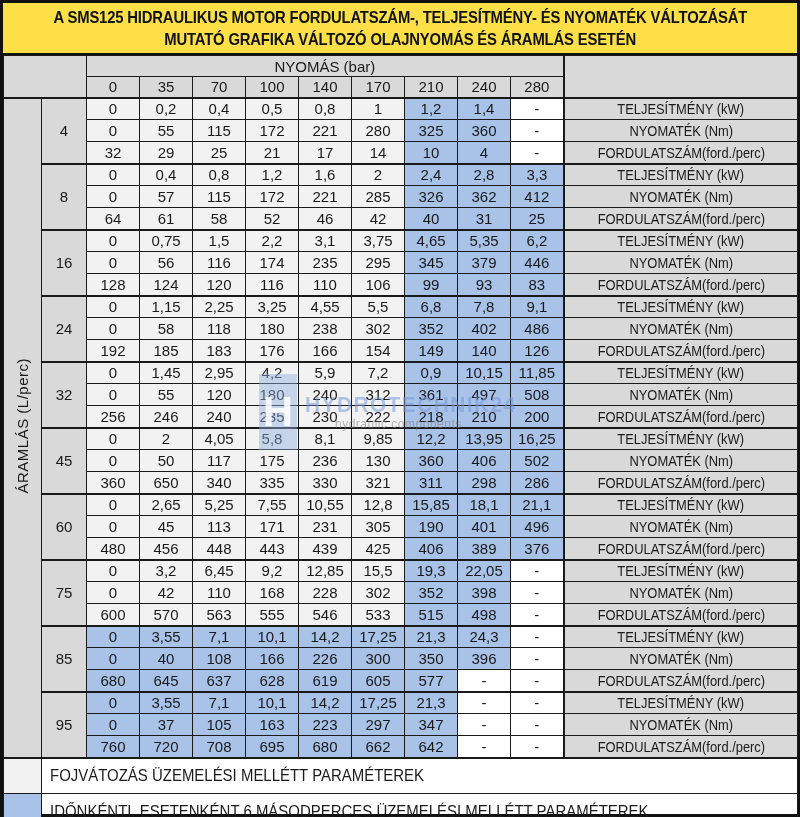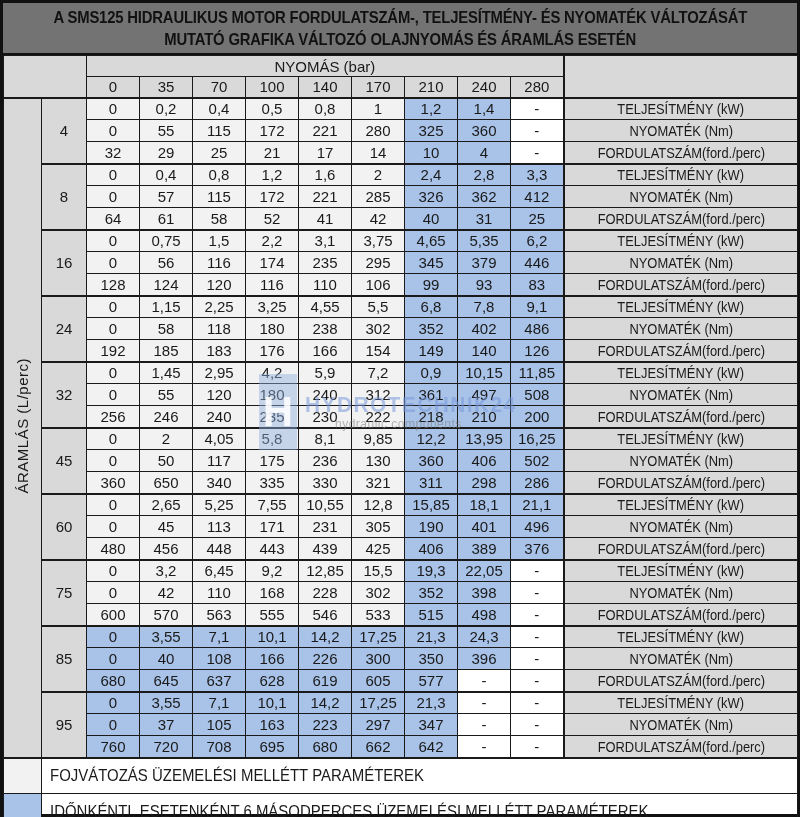--- a/index.html
+++ b/index.html
@@ -5,21 +5,21 @@
   :root{
     --hl:#a8c2e8; --gray:#d9d9d9; --cell:#f2f2f2; --empty:#ffffff; --bd:#1a1a1a;
   }
   html,body{margin:0;padding:0;background:#fff;}
   .sheet{
     position:relative; width:800px; height:817px; box-sizing:border-box;
     border:3px solid #111; background:#fff;
     font-family:"Liberation Sans", sans-serif; color:#111;
   }
   .title-block{
-    height:50px; border-bottom:2px solid #111; background:#737373;
+    height:50px; border-bottom:2px solid #111; background:#fde047;
     display:flex; flex-direction:column; align-items:center; justify-content:center;
   }
   .title-line{
     font-size:16.5px; font-weight:700; letter-spacing:-0.2px; line-height:1.35;
     transform:scaleX(0.9); transform-origin:center; white-space:nowrap;
   }
   table{border-collapse:collapse; table-layout:fixed; width:794px;}
   td{
     border:1px solid var(--bd); padding:0; text-align:center; vertical-align:middle;
     font-size:15px; color:#1a1a1a; overflow:hidden; white-space:nowrap;
@@ -162,21 +162,21 @@
           <td class="hl">326</td>
           <td class="hl">362</td>
           <td class="hl">412</td>
           <td class="gray label-col"><span class="cond">NYOMATÉK (Nm)</span></td>
         </tr>
         <tr>
           <td class="val">64</td>
           <td class="val">61</td>
           <td class="val">58</td>
           <td class="val">52</td>
-          <td class="val">41</td>
+          <td class="val">46</td>
           <td class="val">42</td>
           <td class="hl">40</td>
           <td class="hl">31</td>
           <td class="hl">25</td>
           <td class="gray label-col"><span class="cond">FORDULATSZÁM(ford./perc)</span></td>
         </tr>
         <tr class="group-start">
           <td rowspan="3" class="gray">16</td>
           <td class="val">0</td>
           <td class="val">0,75</td>

